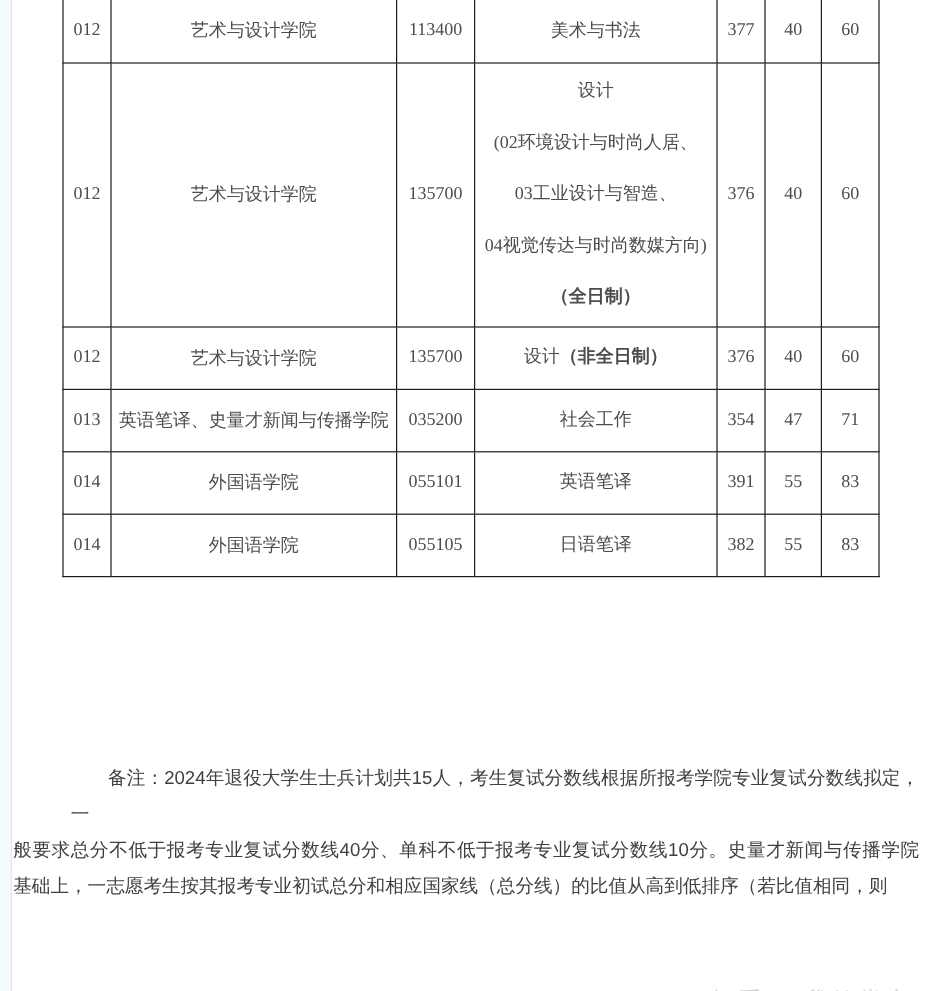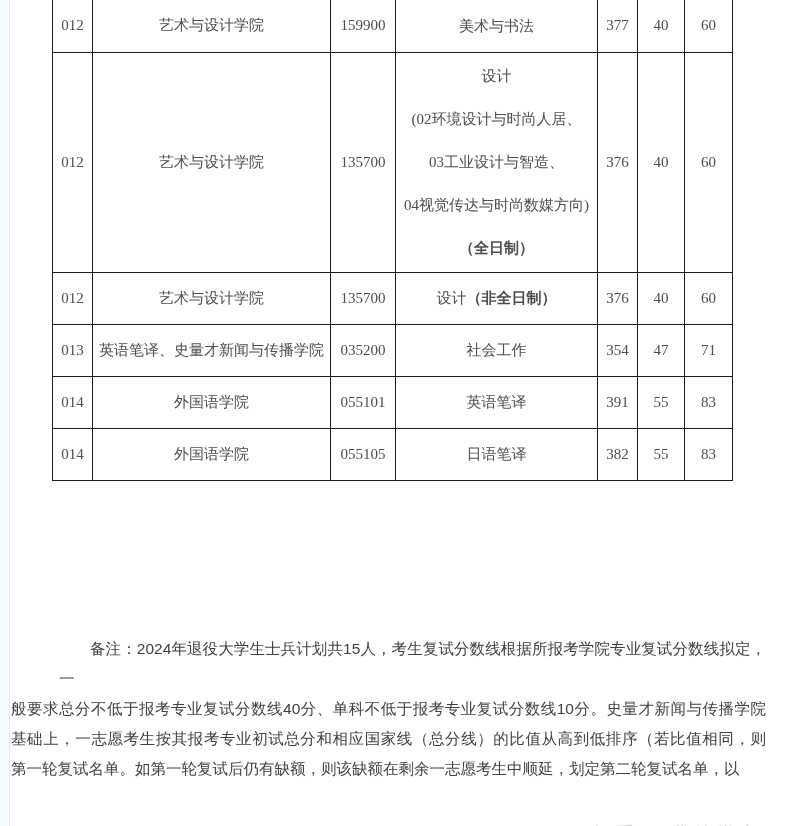--- a/index.html
+++ b/index.html
@@ -83,21 +83,21 @@
       <col style="width:65px">
       <col style="width:202px">
       <col style="width:40px">
       <col style="width:47px">
       <col style="width:48px">
     </colgroup>
     <tbody id="table-body">
         <tr>
           <td>012</td>
           <td>艺术与设计学院</td>
-          <td>159900</td>
+          <td>113400</td>
           <td>
             <div class="major-line"><span>美术与书法</span></div>
           </td>
           <td>377</td>
           <td>40</td>
           <td>60</td>
         </tr>
         <tr>
           <td>012</td>
           <td>艺术与设计学院</td>
@@ -157,18 +157,17 @@
           <td>55</td>
           <td>83</td>
         </tr>
       </tbody>
   </table>
 
   <div class="note" id="note">
       <div class="note-line">备注：2024年退役大学生士兵计划共15人，考生复试分数线根据所报考学院专业复试分数线拟定，一</div>
       <div class="note-line">般要求总分不低于报考专业复试分数线40分、单科不低于报考专业复试分数线10分。史量才新闻与传播学院</div>
       <div class="note-line">基础上，一志愿考生按其报考专业初试总分和相应国家线（总分线）的比值从高到低排序（若比值相同，则</div>
-      <div class="note-line">第一轮复试名单。如第一轮复试后仍有缺额，则该缺额在剩余一志愿考生中顺延，划定第二轮复试名单，以</div>
     </div>
 
   <div class="watermark">知乎 @我的掌心</div>
 
 </div>
 
 </body></html>

